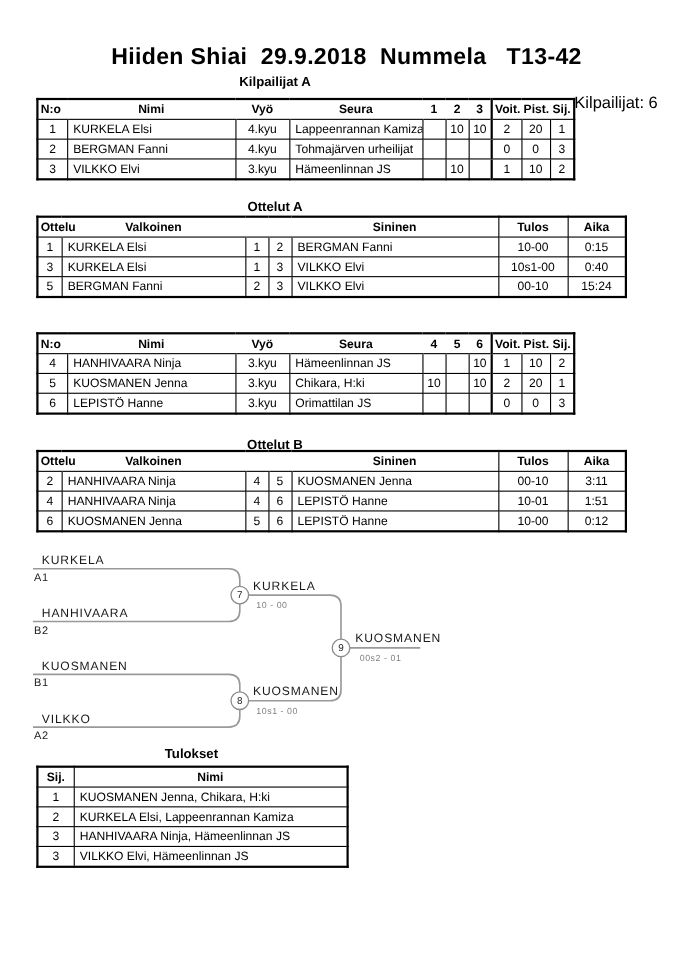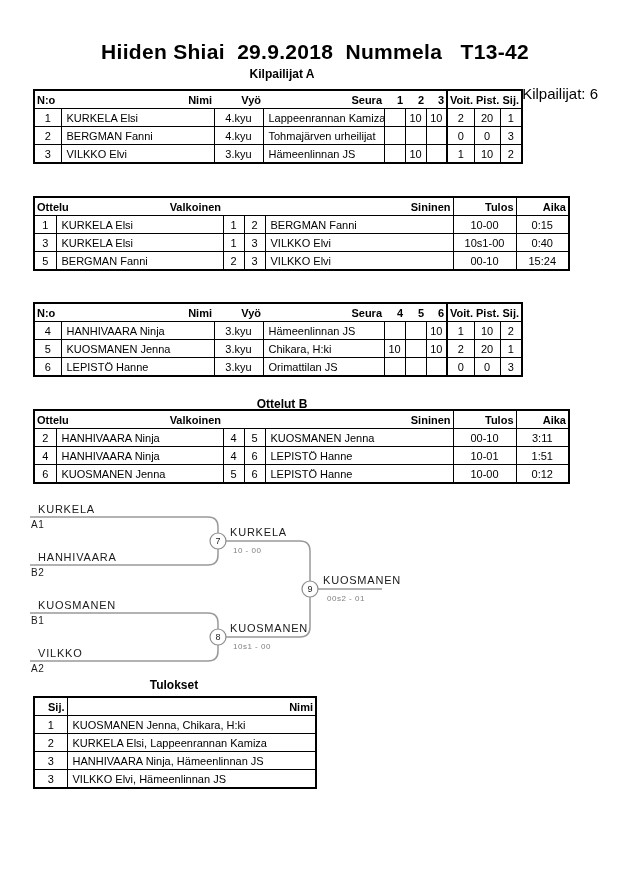--- a/index.html
+++ b/index.html
@@ -7,32 +7,32 @@
     position:relative; width:630px; height:891px; background:#ffffff;
     font-family:"Liberation Sans", sans-serif; color:#000; overflow:hidden;
   }
   .title {
     position:absolute; top:40px; left:0; width:630px; text-align:center;
     font-size:21px; font-weight:bold; white-space:pre; letter-spacing:0.3px;
   }
   .section-heading {
     position:absolute; font-size:12px; font-weight:bold; text-align:center;
   }
-  .heading-main { left:0; width:500px;padding-left:32px; }
+  .heading-main { left:0; width:500px; }
   .count-label { position:absolute; top:85px; right:32px; font-size:15px; }
 
   table.tbl {
     position:absolute; border-collapse:collapse; table-layout:fixed;
     background:#fff; border:2px solid #000;
   }
   .tbl th, .tbl td {
     border:1px solid #000; height:17px; font-size:11px; padding:0 2px;
     overflow:hidden; white-space:nowrap; vertical-align:middle;
   }
-  .tbl th { font-weight:bold; text-align:right; }
+  .tbl th { font-weight:bold; text-align:center; }
   .tbl td { font-weight:normal; }
   .c { text-align:center; }
   .l { text-align:left; padding-left:5px !important; }
   .h-hide-r { border-right-style:hidden !important; }
   .h-hide-l { border-left-style:hidden !important; }
   .thick-l { border-left:2px solid #000 !important; }
   .ovis { overflow:visible !important; text-align:left !important; }
 
   .bracket-svg { position:absolute; left:0; top:495px; }
   .bk-line { fill:none; stroke:#999999; stroke-width:1.5; }
@@ -112,20 +112,21 @@
         <td class="c"></td>
         <td class="c">10</td>
         <td class="c"></td>
         <td class="c thick-l">1</td>
         <td class="c">10</td>
         <td class="c">2</td>
       </tr>
     </tbody>
   </table>
 
+  <div class="section-heading heading-main" style="top:181px;">Ottelut A</div>
 
   <table class="tbl" style="left:33px; top:196px; width:535px;">
     <colgroup>
       <col style="width:22px">
         <col style="width:167px">
         <col style="width:21px">
         <col style="width:21px">
       <col style="width:188px">
         <col style="width:63px">
         <col style="width:53px">

